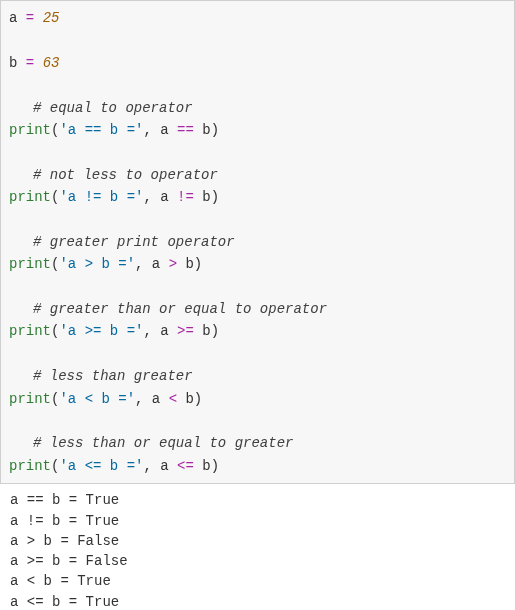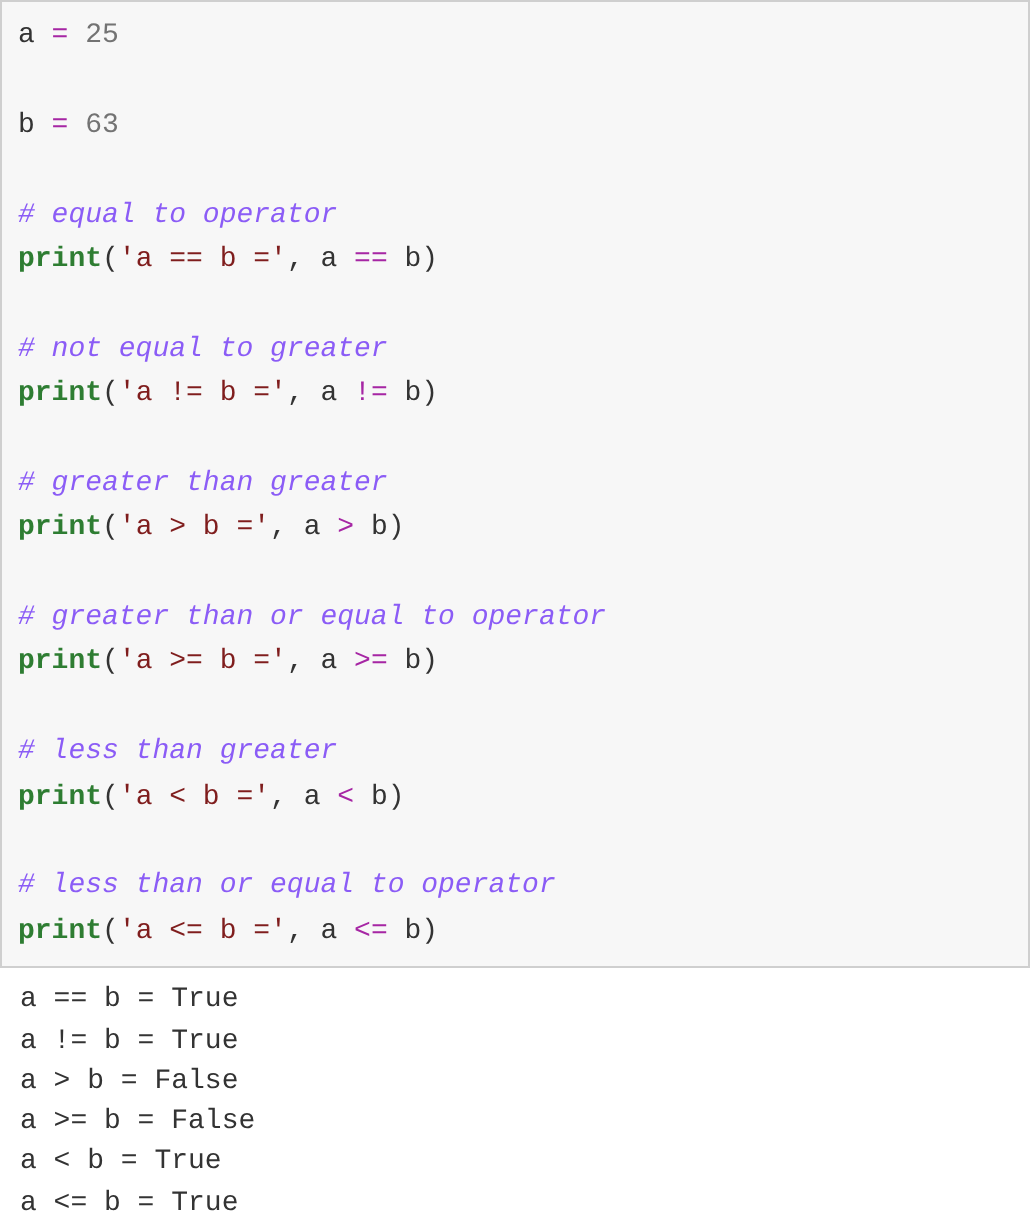--- a/index.html
+++ b/index.html
@@ -21,48 +21,48 @@
   .output-block {
     background: #fff;
     padding: 6px 10px;
     line-height: 1.45;
     white-space: pre;
     color: #333;
     font-family: Consolas, "Courier New", monospace;
   }
   .tok-name { color: #333; }
   .tok-op   { color: #a626a4; }
-  .tok-num  { color: #737373; }
-  .tok-cmt  { color: #8b5cf6; font-style: italic; }
-  .tok-fn   { color: #2e7d32; font-weight: bold; }
-  .tok-str  { color: #7f1d1d; }
+  .tok-num  { color: #a16207; font-style: italic; }
+  .tok-cmt  { color: #404040; font-style: italic; margin-left: 24px; }
+  .tok-fn   { color: #2e7d32; }
+  .tok-str  { color: #0369a1; }
   .tok-punc { color: #333; }
 </style>
 </head>
 <body>
 
 <div class="code-block"><span class="tok-name">a</span><span class="tok-op"> = </span><span class="tok-num">25</span>
 
 <span class="tok-name">b</span><span class="tok-op"> = </span><span class="tok-num">63</span>
 
 <span class="tok-cmt"># equal to operator</span>
 <span class="tok-fn">print</span><span class="tok-punc">(</span><span class="tok-str">'a == b ='</span><span class="tok-punc">, a </span><span class="tok-op">==</span><span class="tok-punc"> b)</span>
 
-<span class="tok-cmt"># not equal to greater</span>
+<span class="tok-cmt"># not less to operator</span>
 <span class="tok-fn">print</span><span class="tok-punc">(</span><span class="tok-str">'a != b ='</span><span class="tok-punc">, a </span><span class="tok-op">!=</span><span class="tok-punc"> b)</span>
 
-<span class="tok-cmt"># greater than greater</span>
+<span class="tok-cmt"># greater print operator</span>
 <span class="tok-fn">print</span><span class="tok-punc">(</span><span class="tok-str">'a &gt; b ='</span><span class="tok-punc">, a </span><span class="tok-op">&gt;</span><span class="tok-punc"> b)</span>
 
 <span class="tok-cmt"># greater than or equal to operator</span>
 <span class="tok-fn">print</span><span class="tok-punc">(</span><span class="tok-str">'a &gt;= b ='</span><span class="tok-punc">, a </span><span class="tok-op">&gt;=</span><span class="tok-punc"> b)</span>
 
 <span class="tok-cmt"># less than greater</span>
 <span class="tok-fn">print</span><span class="tok-punc">(</span><span class="tok-str">'a &lt; b ='</span><span class="tok-punc">, a </span><span class="tok-op">&lt;</span><span class="tok-punc"> b)</span>
 
-<span class="tok-cmt"># less than or equal to operator</span>
+<span class="tok-cmt"># less than or equal to greater</span>
 <span class="tok-fn">print</span><span class="tok-punc">(</span><span class="tok-str">'a &lt;= b ='</span><span class="tok-punc">, a </span><span class="tok-op">&lt;=</span><span class="tok-punc"> b)</span></div>
 <div class="output-block"><span>a == b = True</span>
 <span>a != b = True</span>
 <span>a &gt; b = False</span>
 <span>a &gt;= b = False</span>
 <span>a &lt; b = True</span>
 <span>a &lt;= b = True</span></div>
 
 </body></html>

